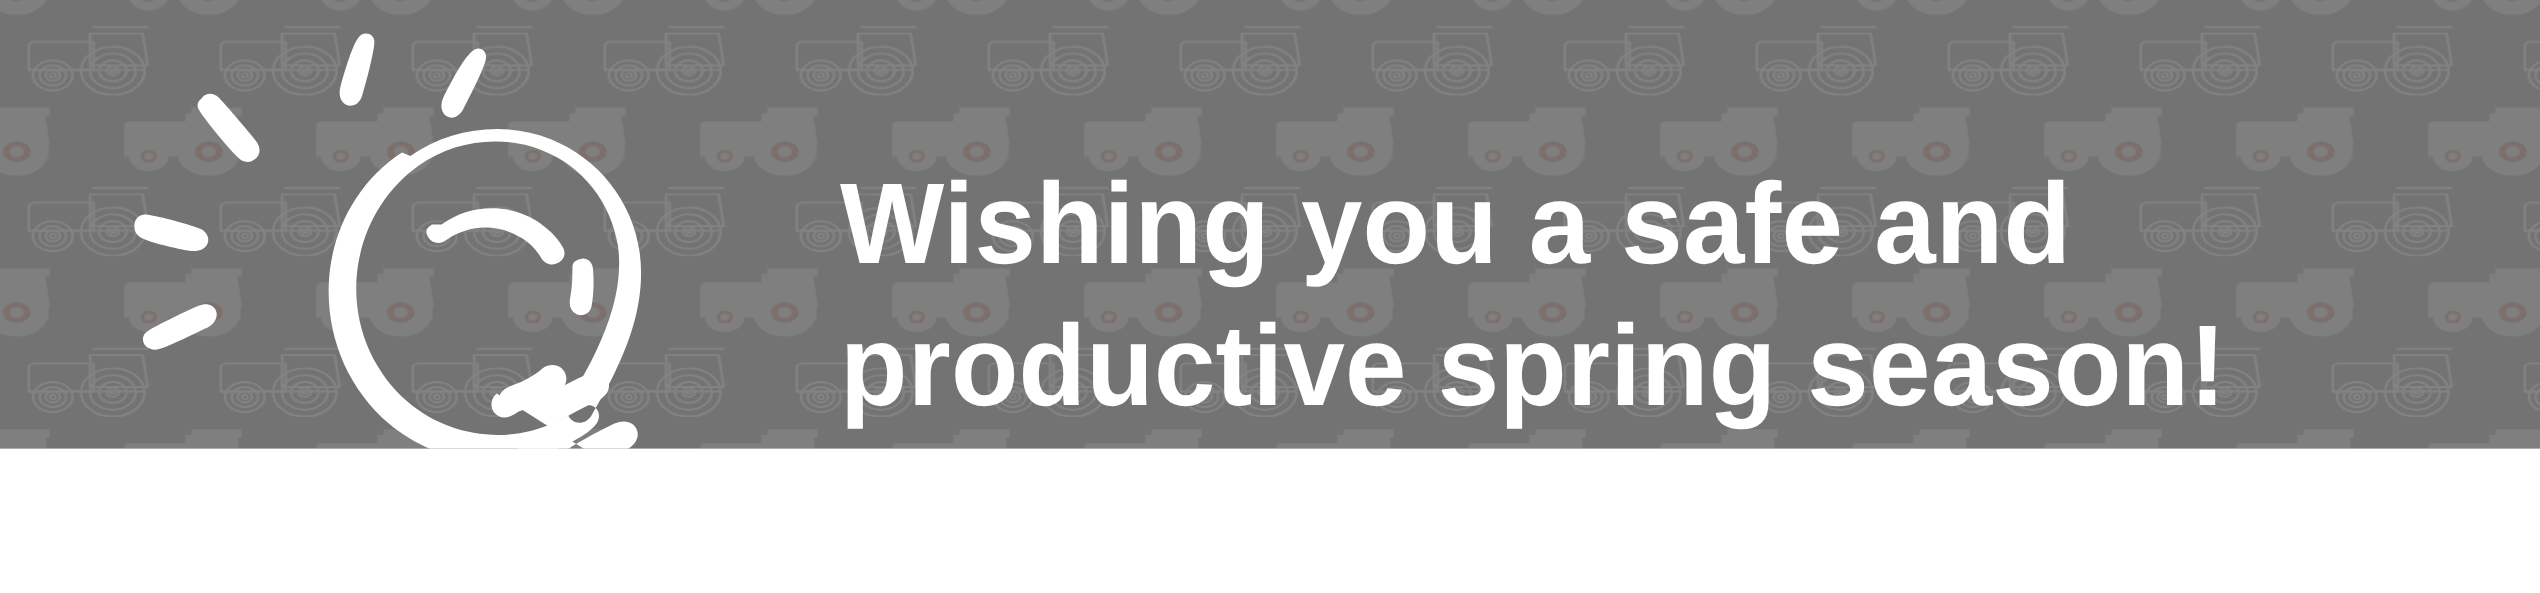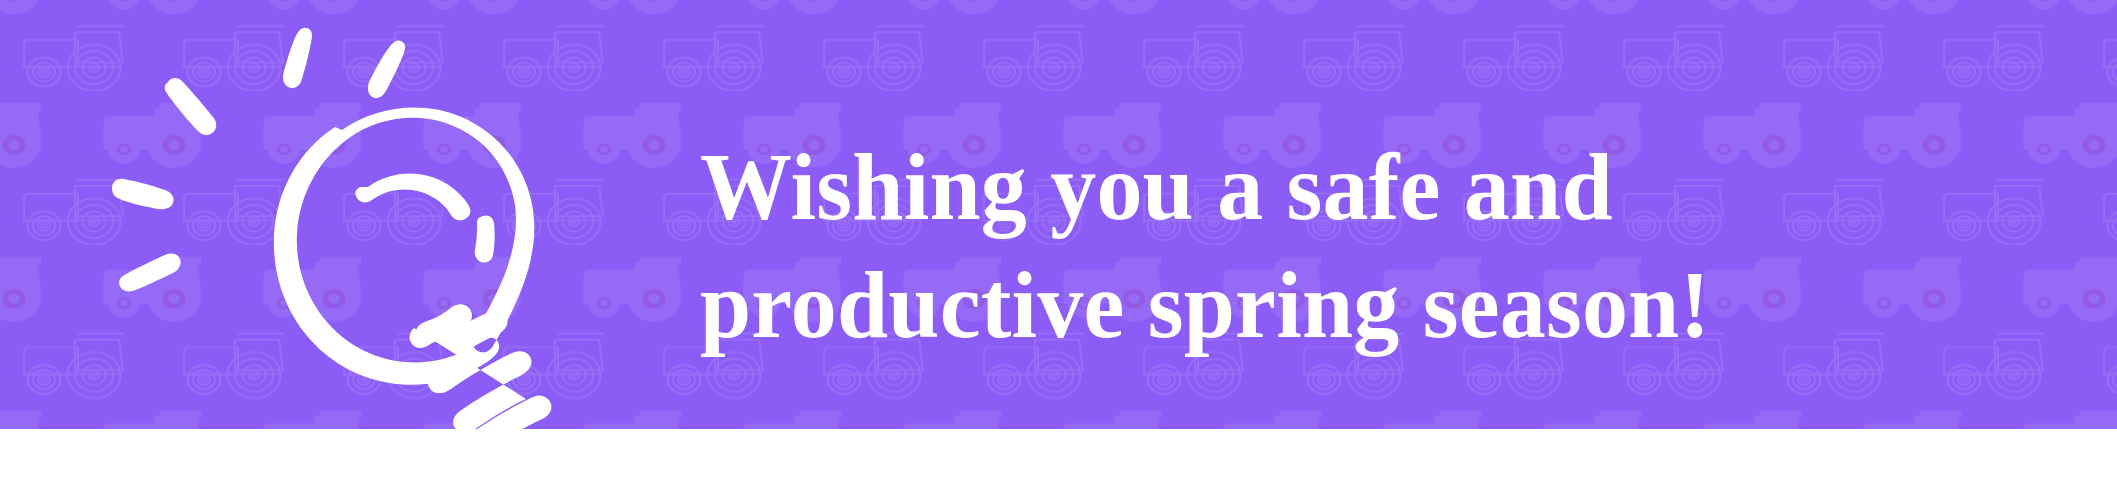--- a/index.html
+++ b/index.html
@@ -70,21 +70,21 @@
     letter-spacing: 0.2px;
     white-space: nowrap;
     font-stretch: normal;
     transform: scaleY(1.04);
     transform-origin: left center;
   }
 </style>
 </head>
 <body>
 
-<div id="banner" style="background-color: #8b5cf6; width: 2117px; height: 429px; font-family: Liberation Serif, serif;">
+<div id="banner" style="background-color: #737373; width: 2117px; height: 374px;">
 
   <div id="pattern-layer">
     <svg viewBox="0 0 2117 494" preserveAspectRatio="none" xmlns="http://www.w3.org/2000/svg" aria-hidden="true">
       <defs>
 
         <g id="tractor-solid">
           <path d="M62,14 L103,14 L103,22 L99,22 L96,55 L62,55 Z"></path>
           <path d="M57,20 L99,20 L103,55 L57,55 Z"></path>
           <path d="M6,34 C6,31 8,29 11,29 L62,29 L62,60 L6,60 Z"></path>
           <rect x="6" y="58" width="96" height="9"></rect>

